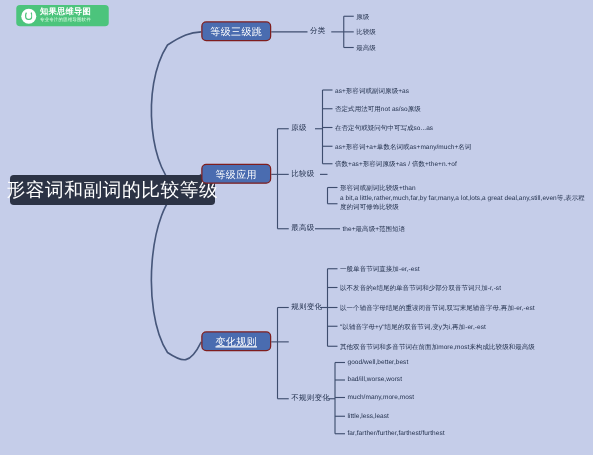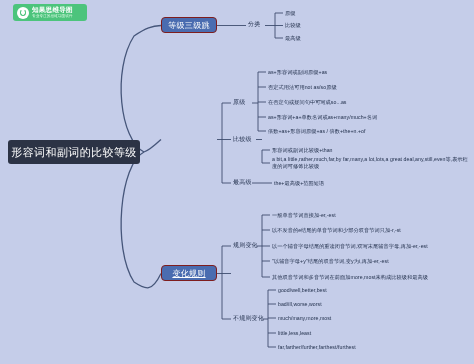--- a/index.html
+++ b/index.html
@@ -32,23 +32,23 @@
     box-sizing:border-box;
   }
   .logo-txt{display:flex;flex-direction:column;line-height:1;}
   .logo-t1{font-size:6.6px;color:#fff;font-weight:bold;letter-spacing:.2px;}
   .logo-t2{font-size:3.6px;color:#eaffee;letter-spacing:.1px;margin-top:1px;}
 
   
   .node{position:absolute;box-sizing:border-box;white-space:nowrap;}
 
   .root{
-    left:8px;top:140px;width:132px;height:24px;
+    left:8px;top:140px;width:164px;height:24px;
     background:#2c3345;border-radius:3px;
-    color:#ffffff;font-size:11px;
+    color:#ffffff;font-size:15px;
     display:flex;align-items:center;justify-content:center;
     letter-spacing:.4px;
   }
 
   .branch{
     background:#4a6cb0;border:1px solid #7f1d1d;border-radius:4px;
     color:#ffffff;font-size:8px;
     display:flex;align-items:center;justify-content:center;
     height:16px;letter-spacing:.3px;
   }
@@ -137,20 +137,21 @@
     <span class="logo-mark"></span>
     <span class="logo-txt">
       <span class="logo-t1">知果思维导图</span>
       <span class="logo-t2">专业专注的思维导图软件</span>
     </span>
   </div>
 
   <div class="node root">形容词和副词的比较等级</div>
 
   <div class="node branch b1">等级三级跳</div>
+  <div class="node branch b2">等级应用</div>
   <div class="node branch b3">变化规则</div>
 
   <div class="node sub" style="left:248px;top:20px;">分类</div>
   <div class="node leaf" style="left:285px;top:9.5px;">原级</div>
   <div class="node leaf" style="left:285px;top:22px;">比较级</div>
   <div class="node leaf" style="left:285px;top:34.5px;">最高级</div>
 
   <div class="node sub" style="left:233px;top:98px;">原级</div>
   <div class="node sub" style="left:233px;top:134.5px;">比较级</div>
   <div class="node sub" style="left:233px;top:178px;">最高级</div>

